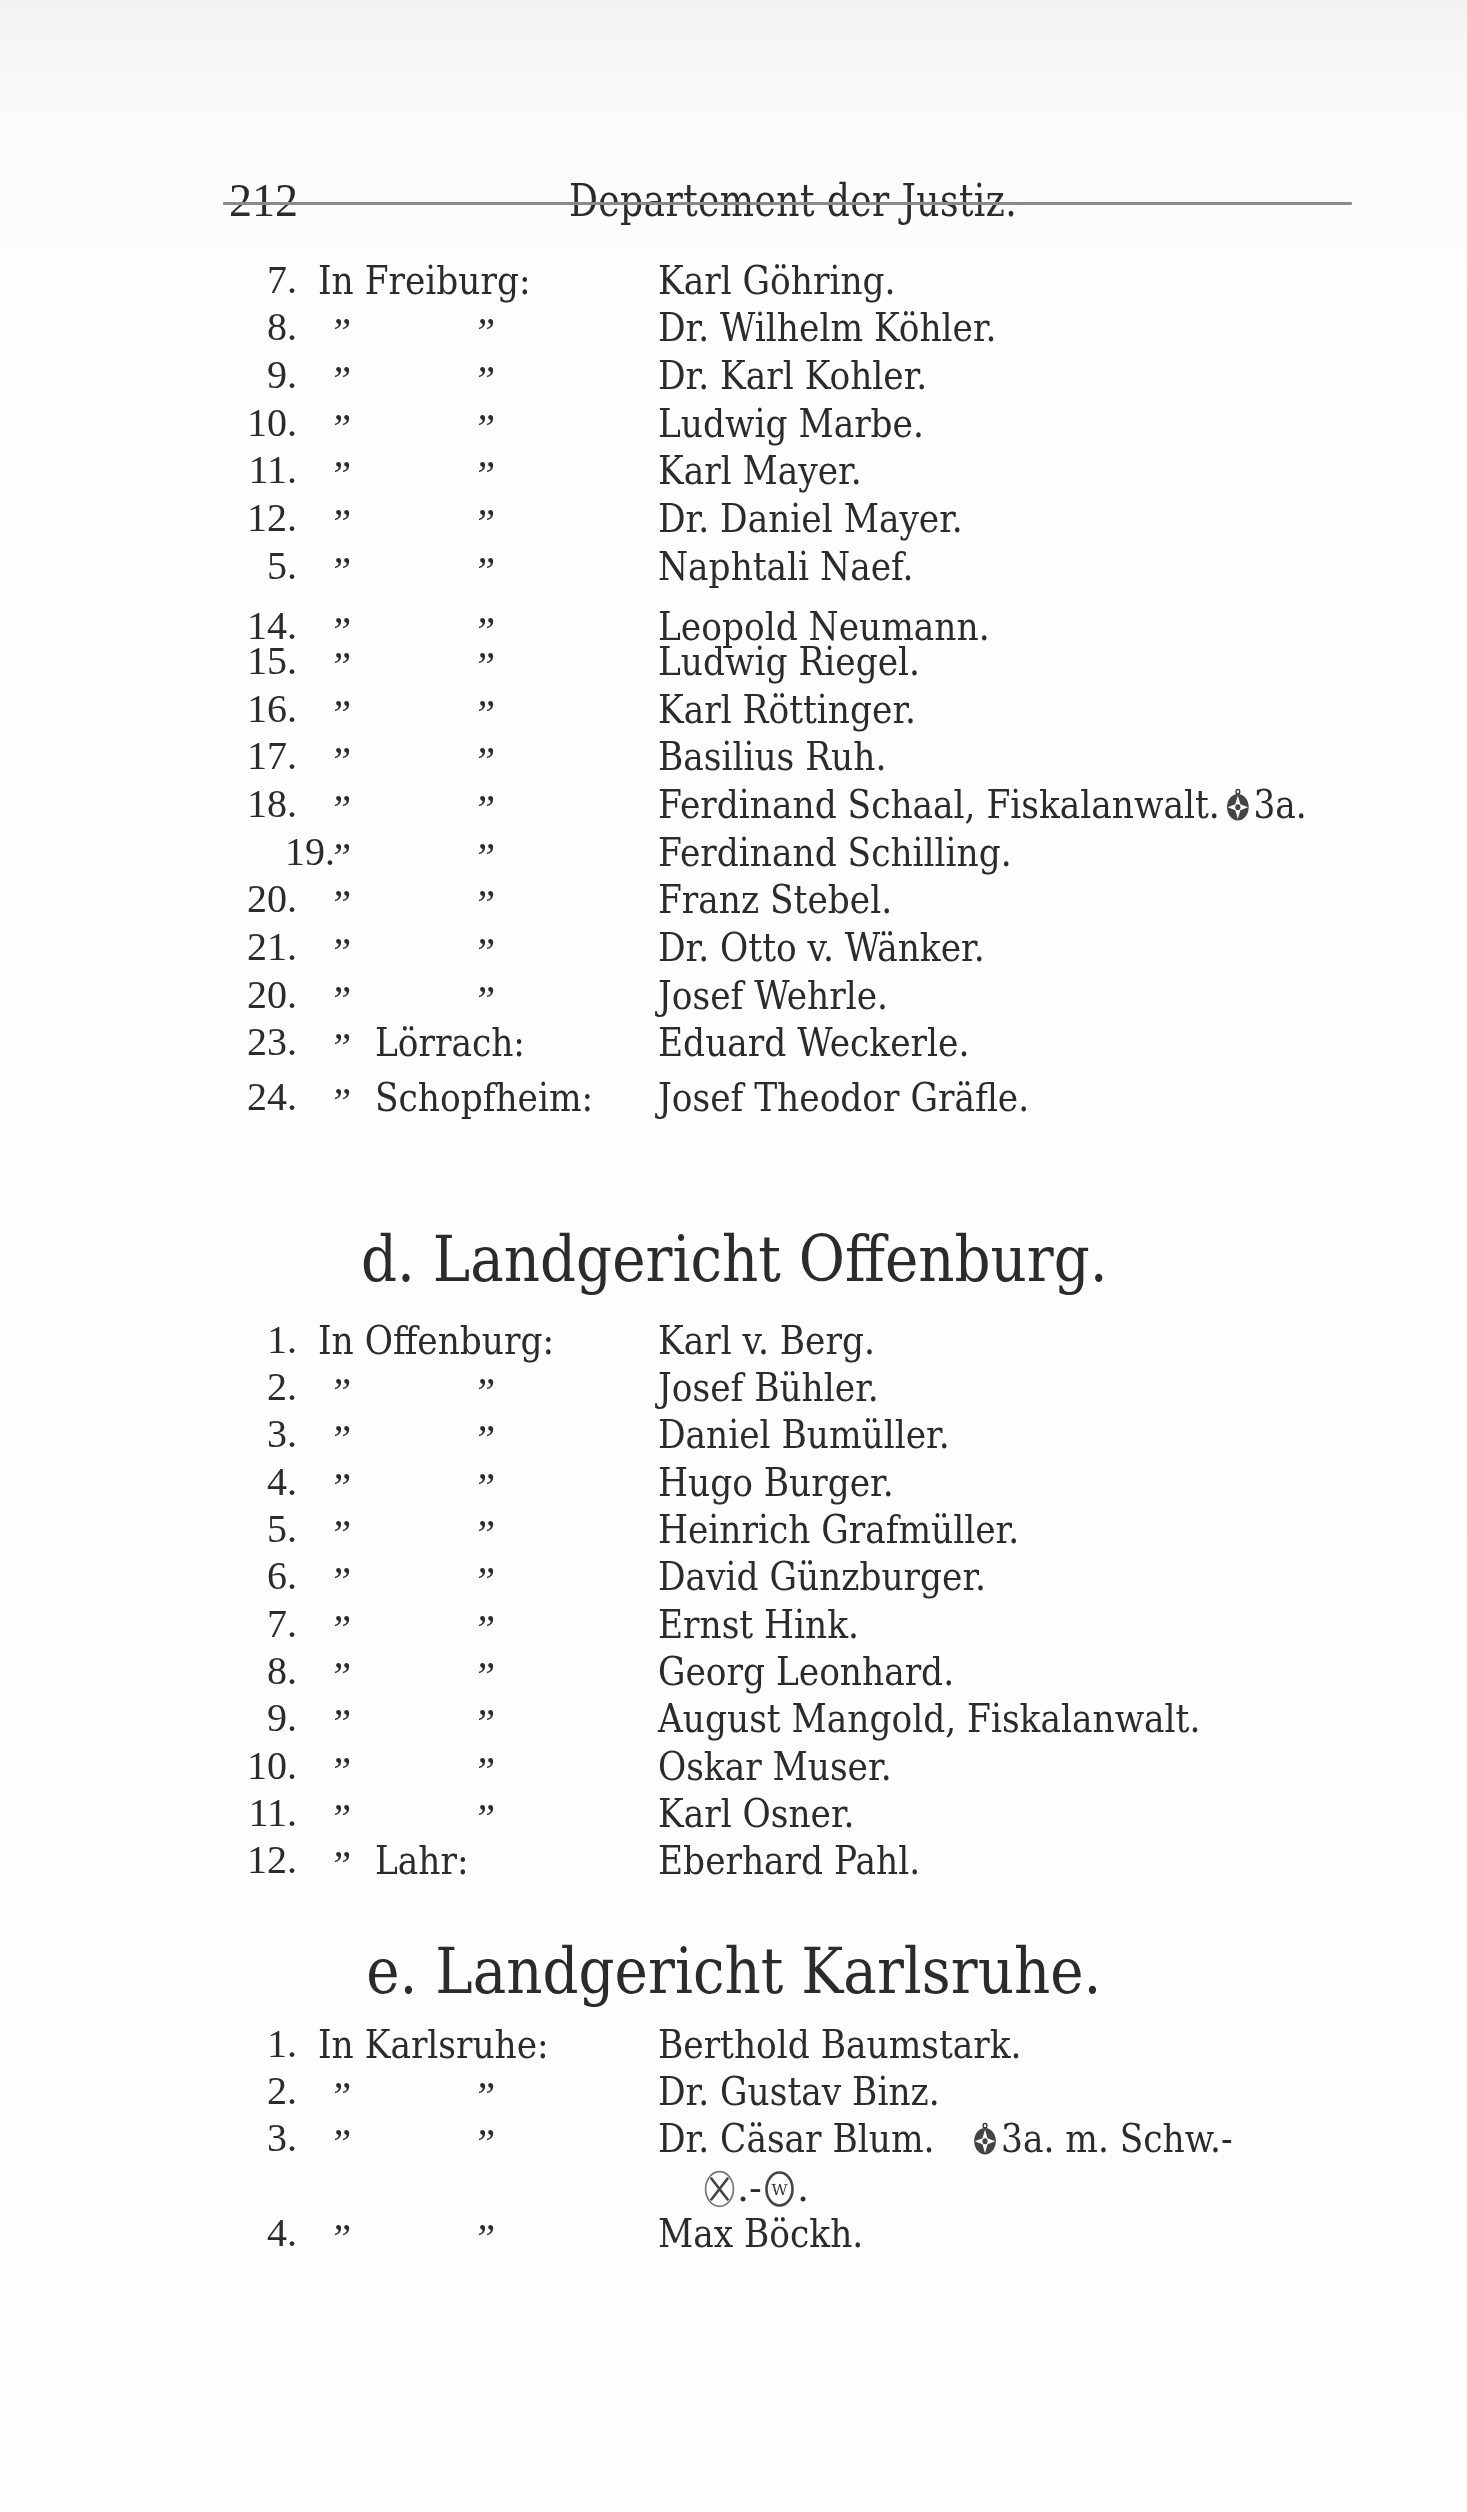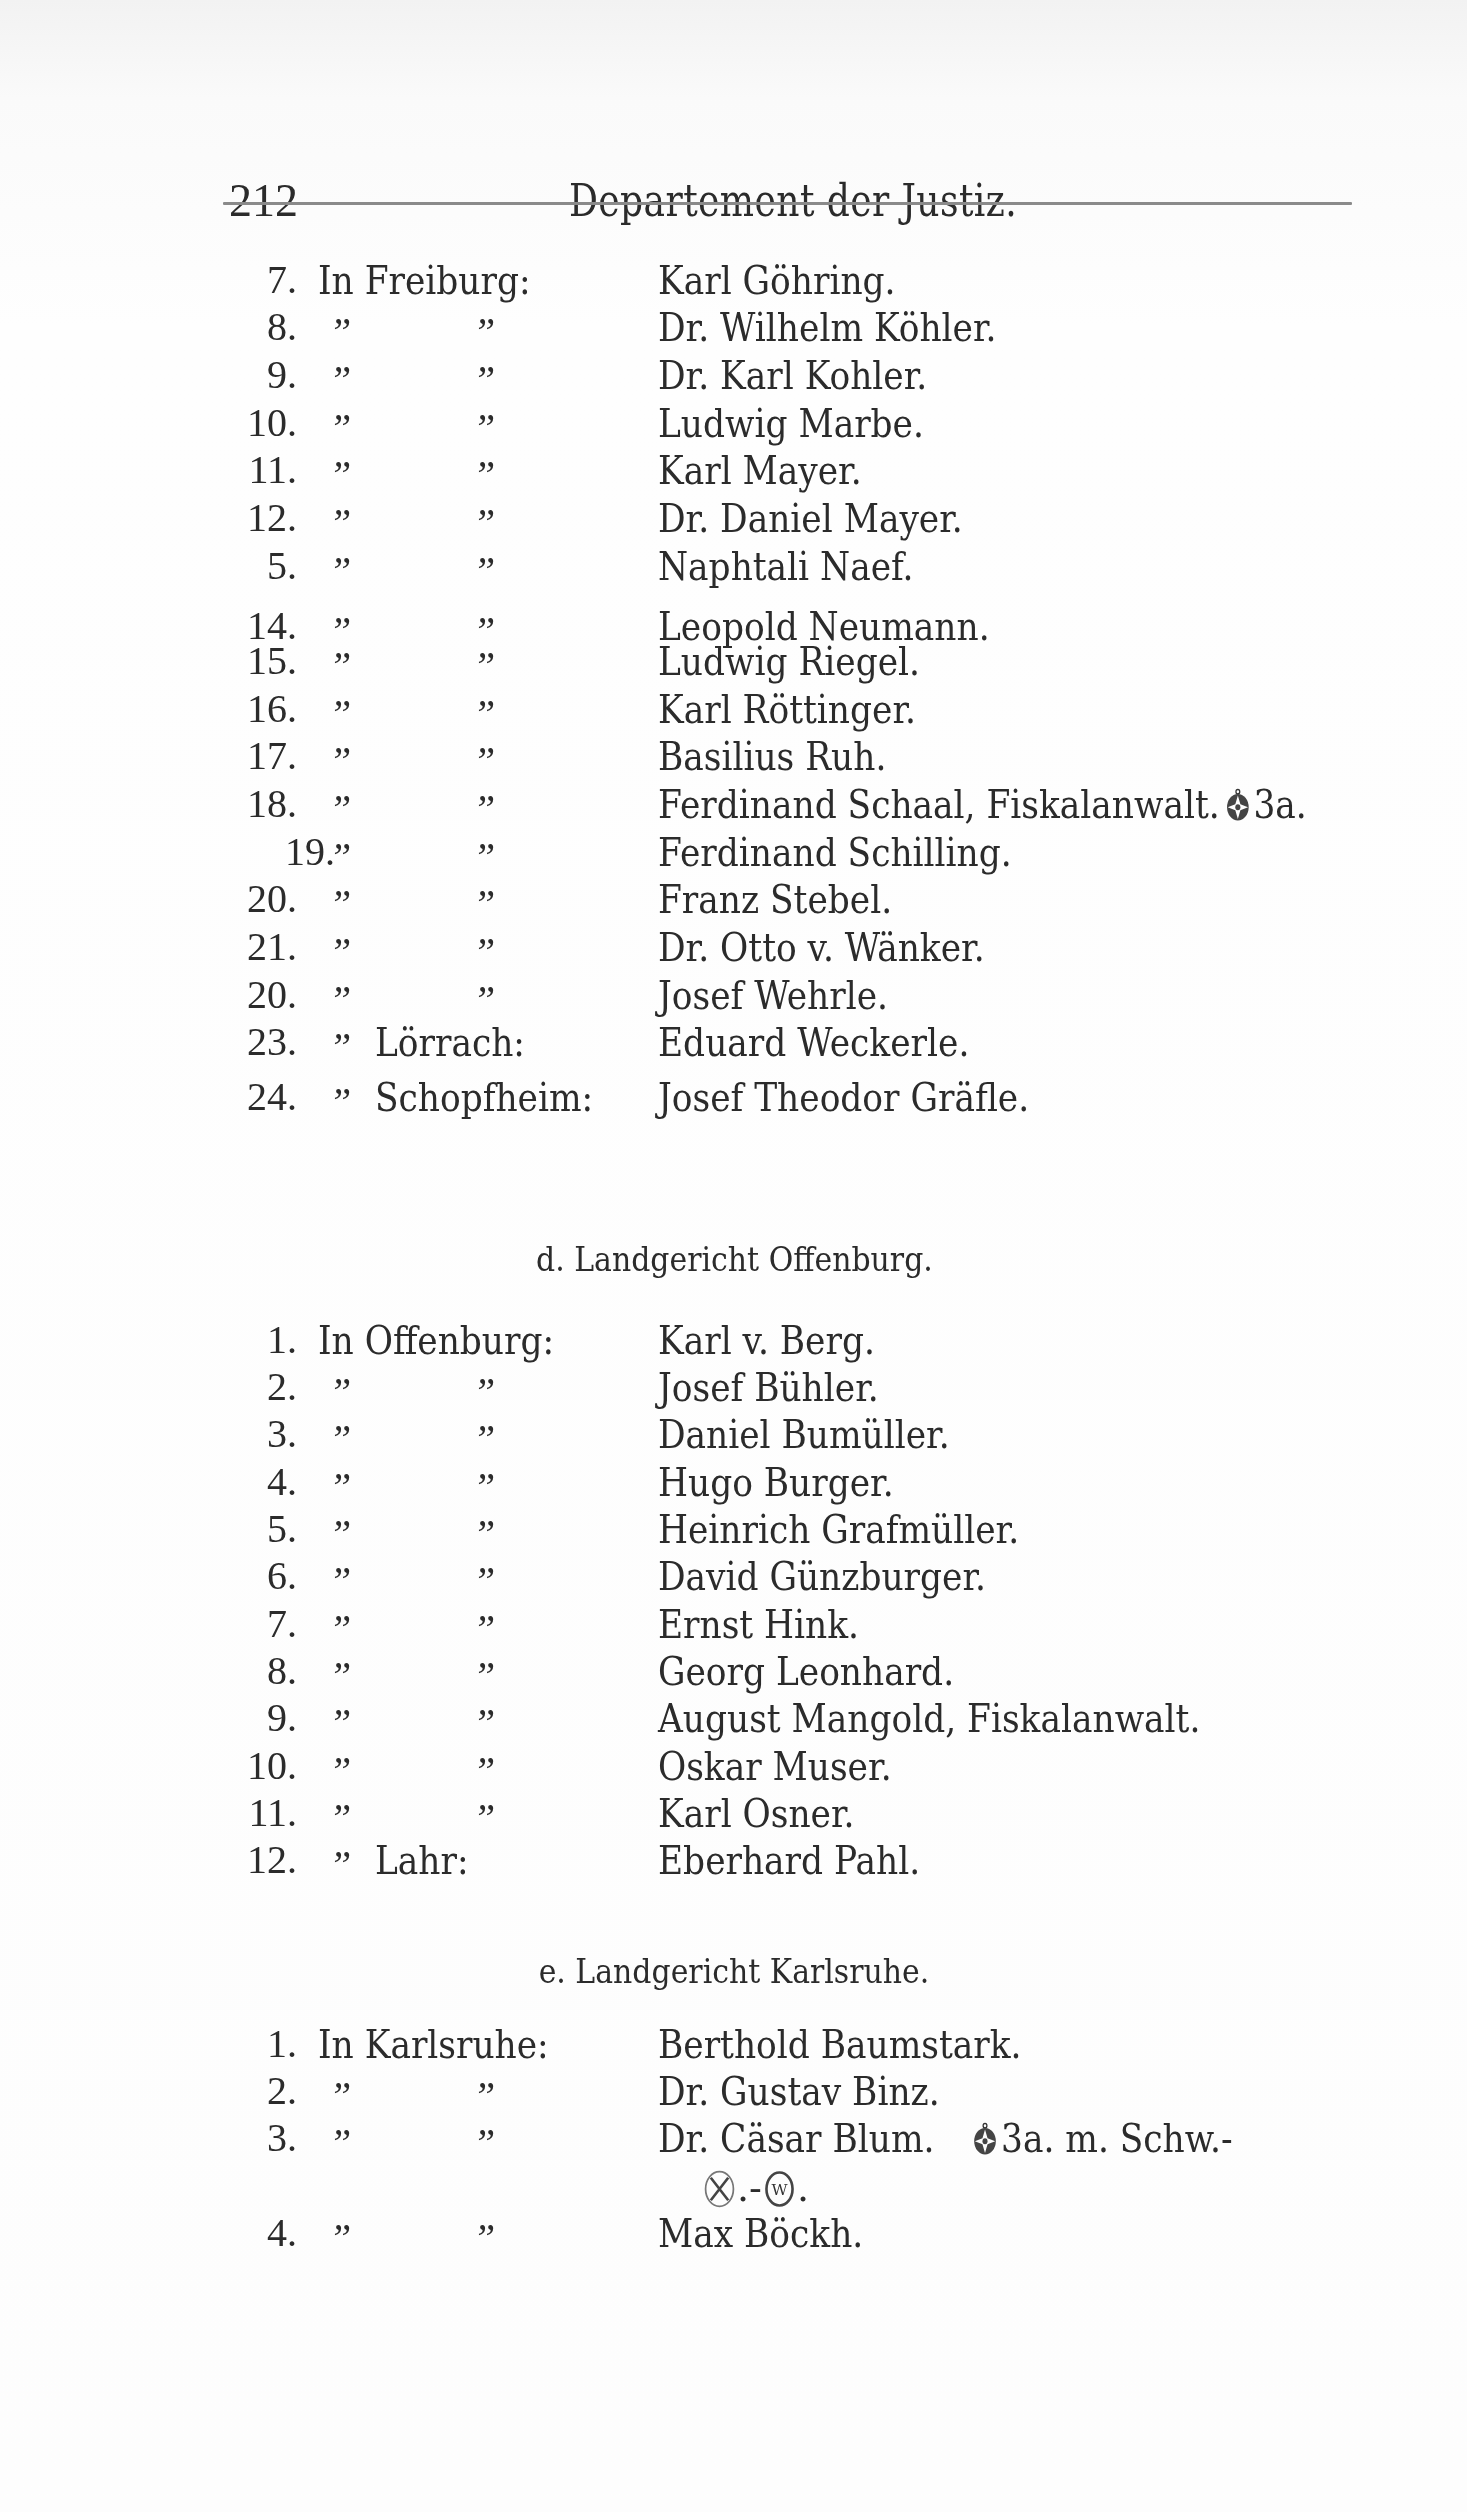--- a/index.html
+++ b/index.html
@@ -55,21 +55,21 @@
   .order-icon {
     display: inline-block; width: 30.5px; height: 34px; vertical-align: -4.4px;
     margin: 0 3.3px 0 5.4px;
   }
   .cont-line {
     position: absolute; left: 702px; font-size: 38px; line-height: 48px; white-space: nowrap;
   }
   .circ-icon { display: inline-block; width: 35px; height: 40px; vertical-align: -7.6px; }
   .section-heading {
     position: absolute; left: 0; width: 1468px; text-align: center;
-    font-size: 34px; line-height: 60px;
+    font-size: 64px; line-height: 60px;
   }
   .section-heading span { display: inline-block; transform: scaleX(0.88); }
 </style>
 </head>
 <body>
 
 <div class="page">
 
   <div class="running-head">
     <span class="page-number">212</span>

